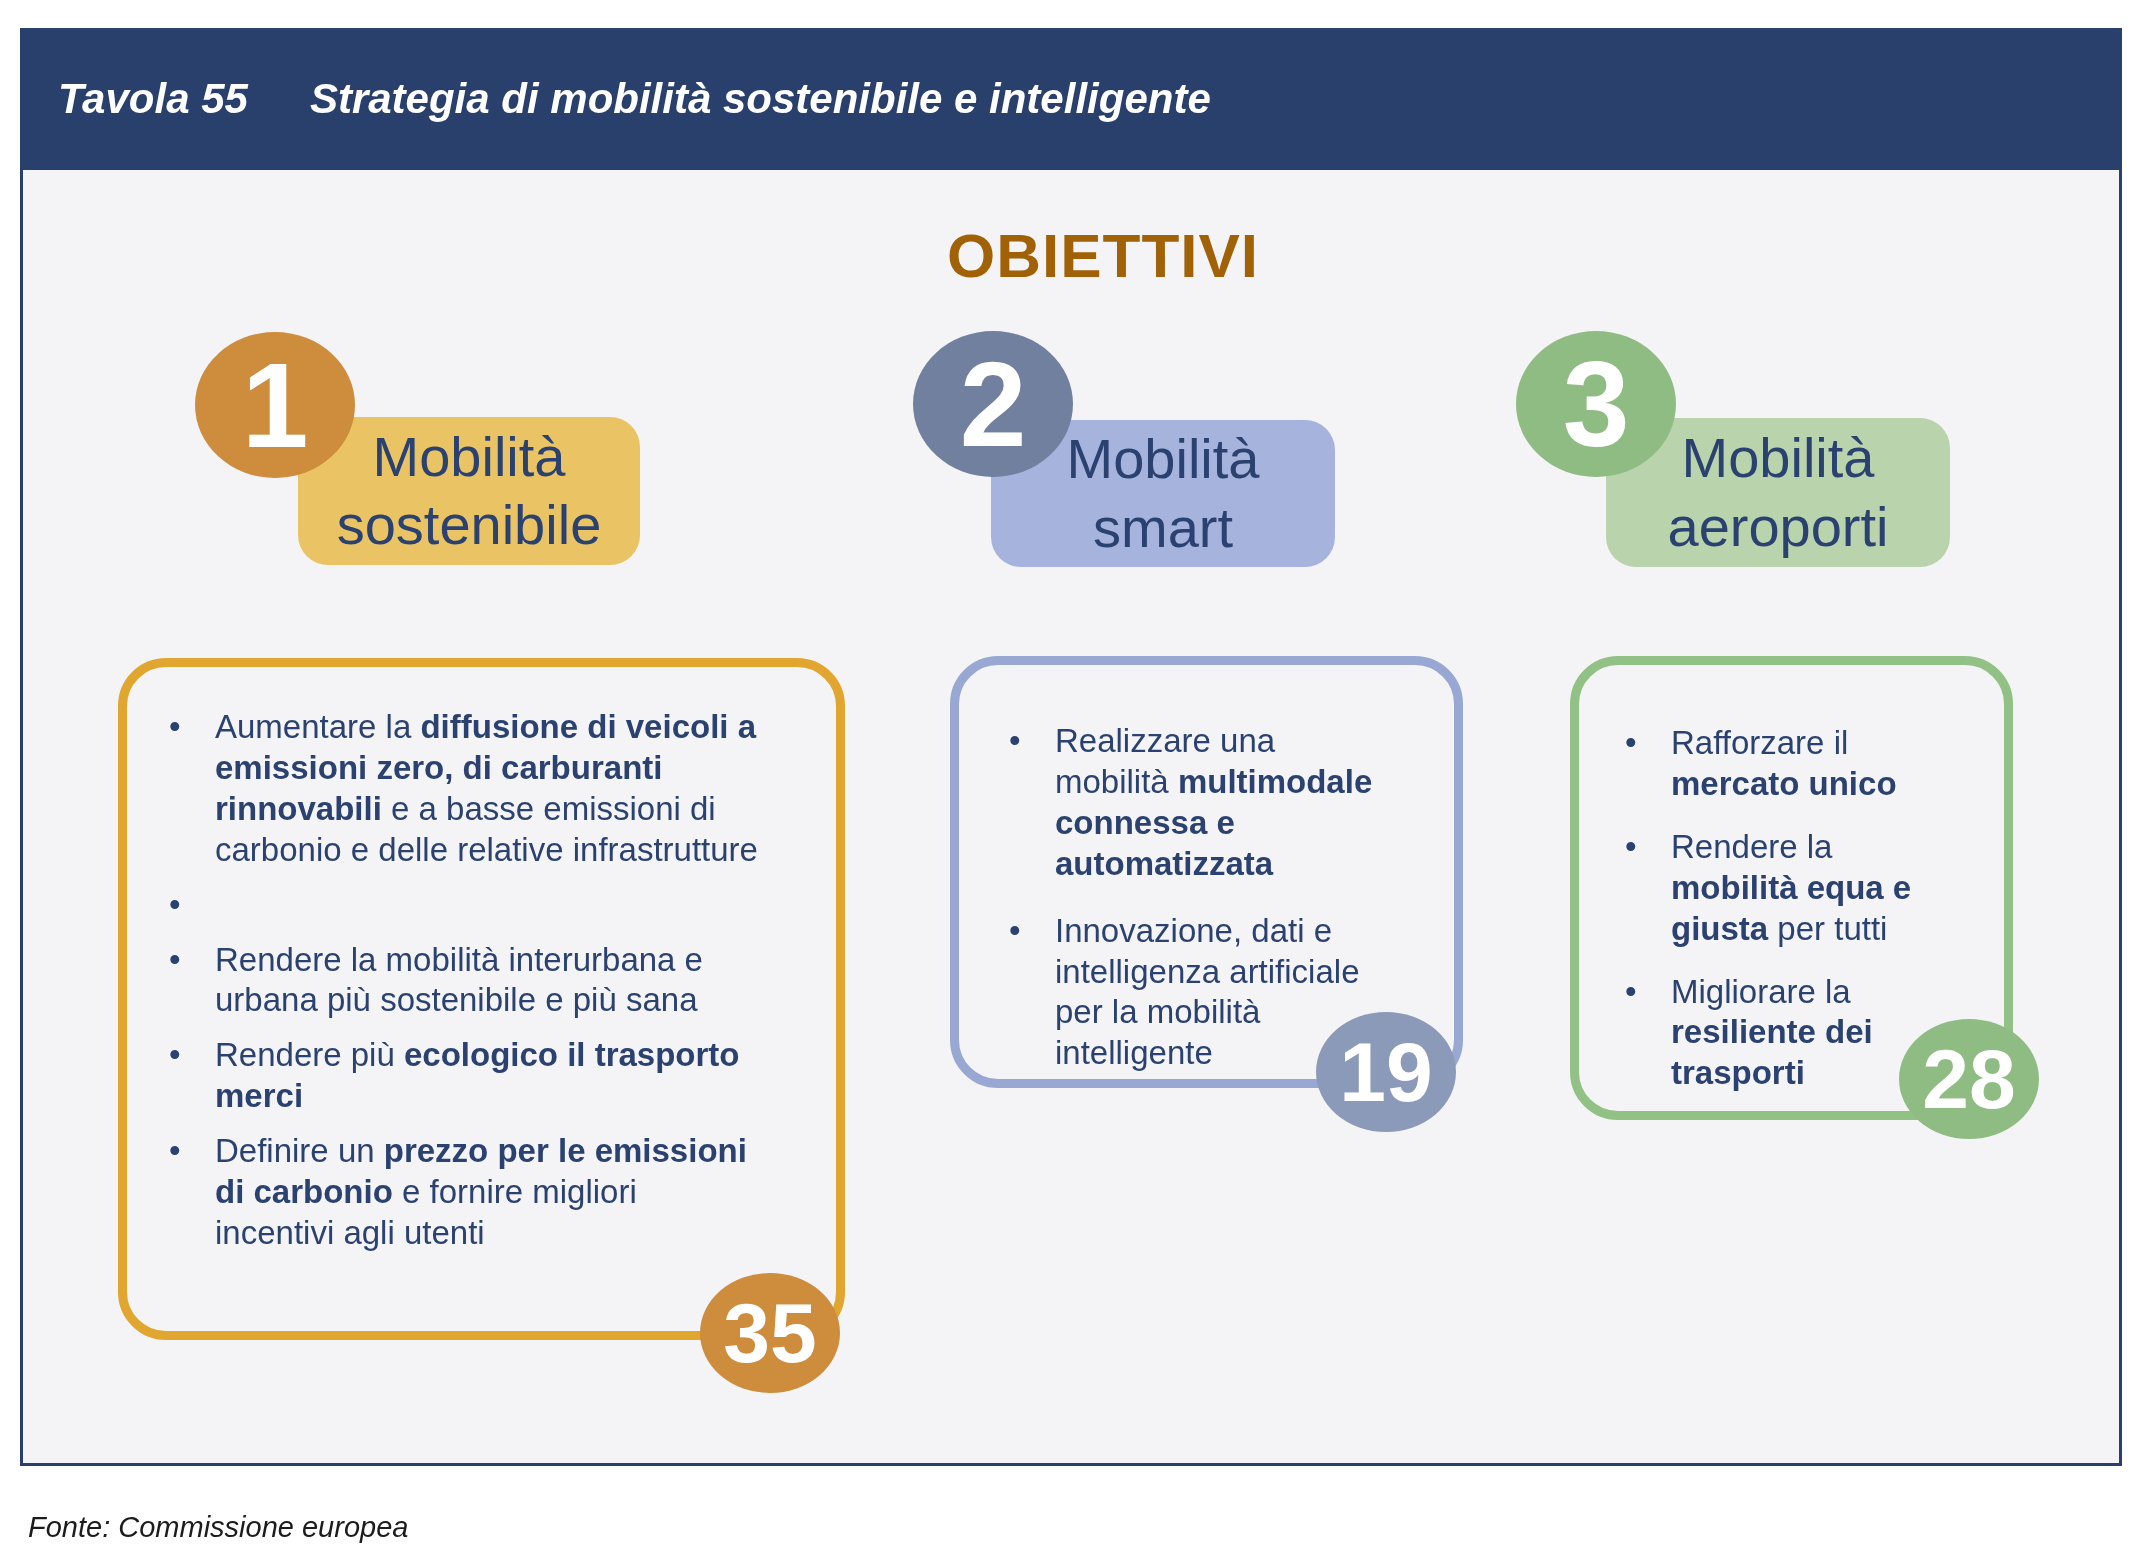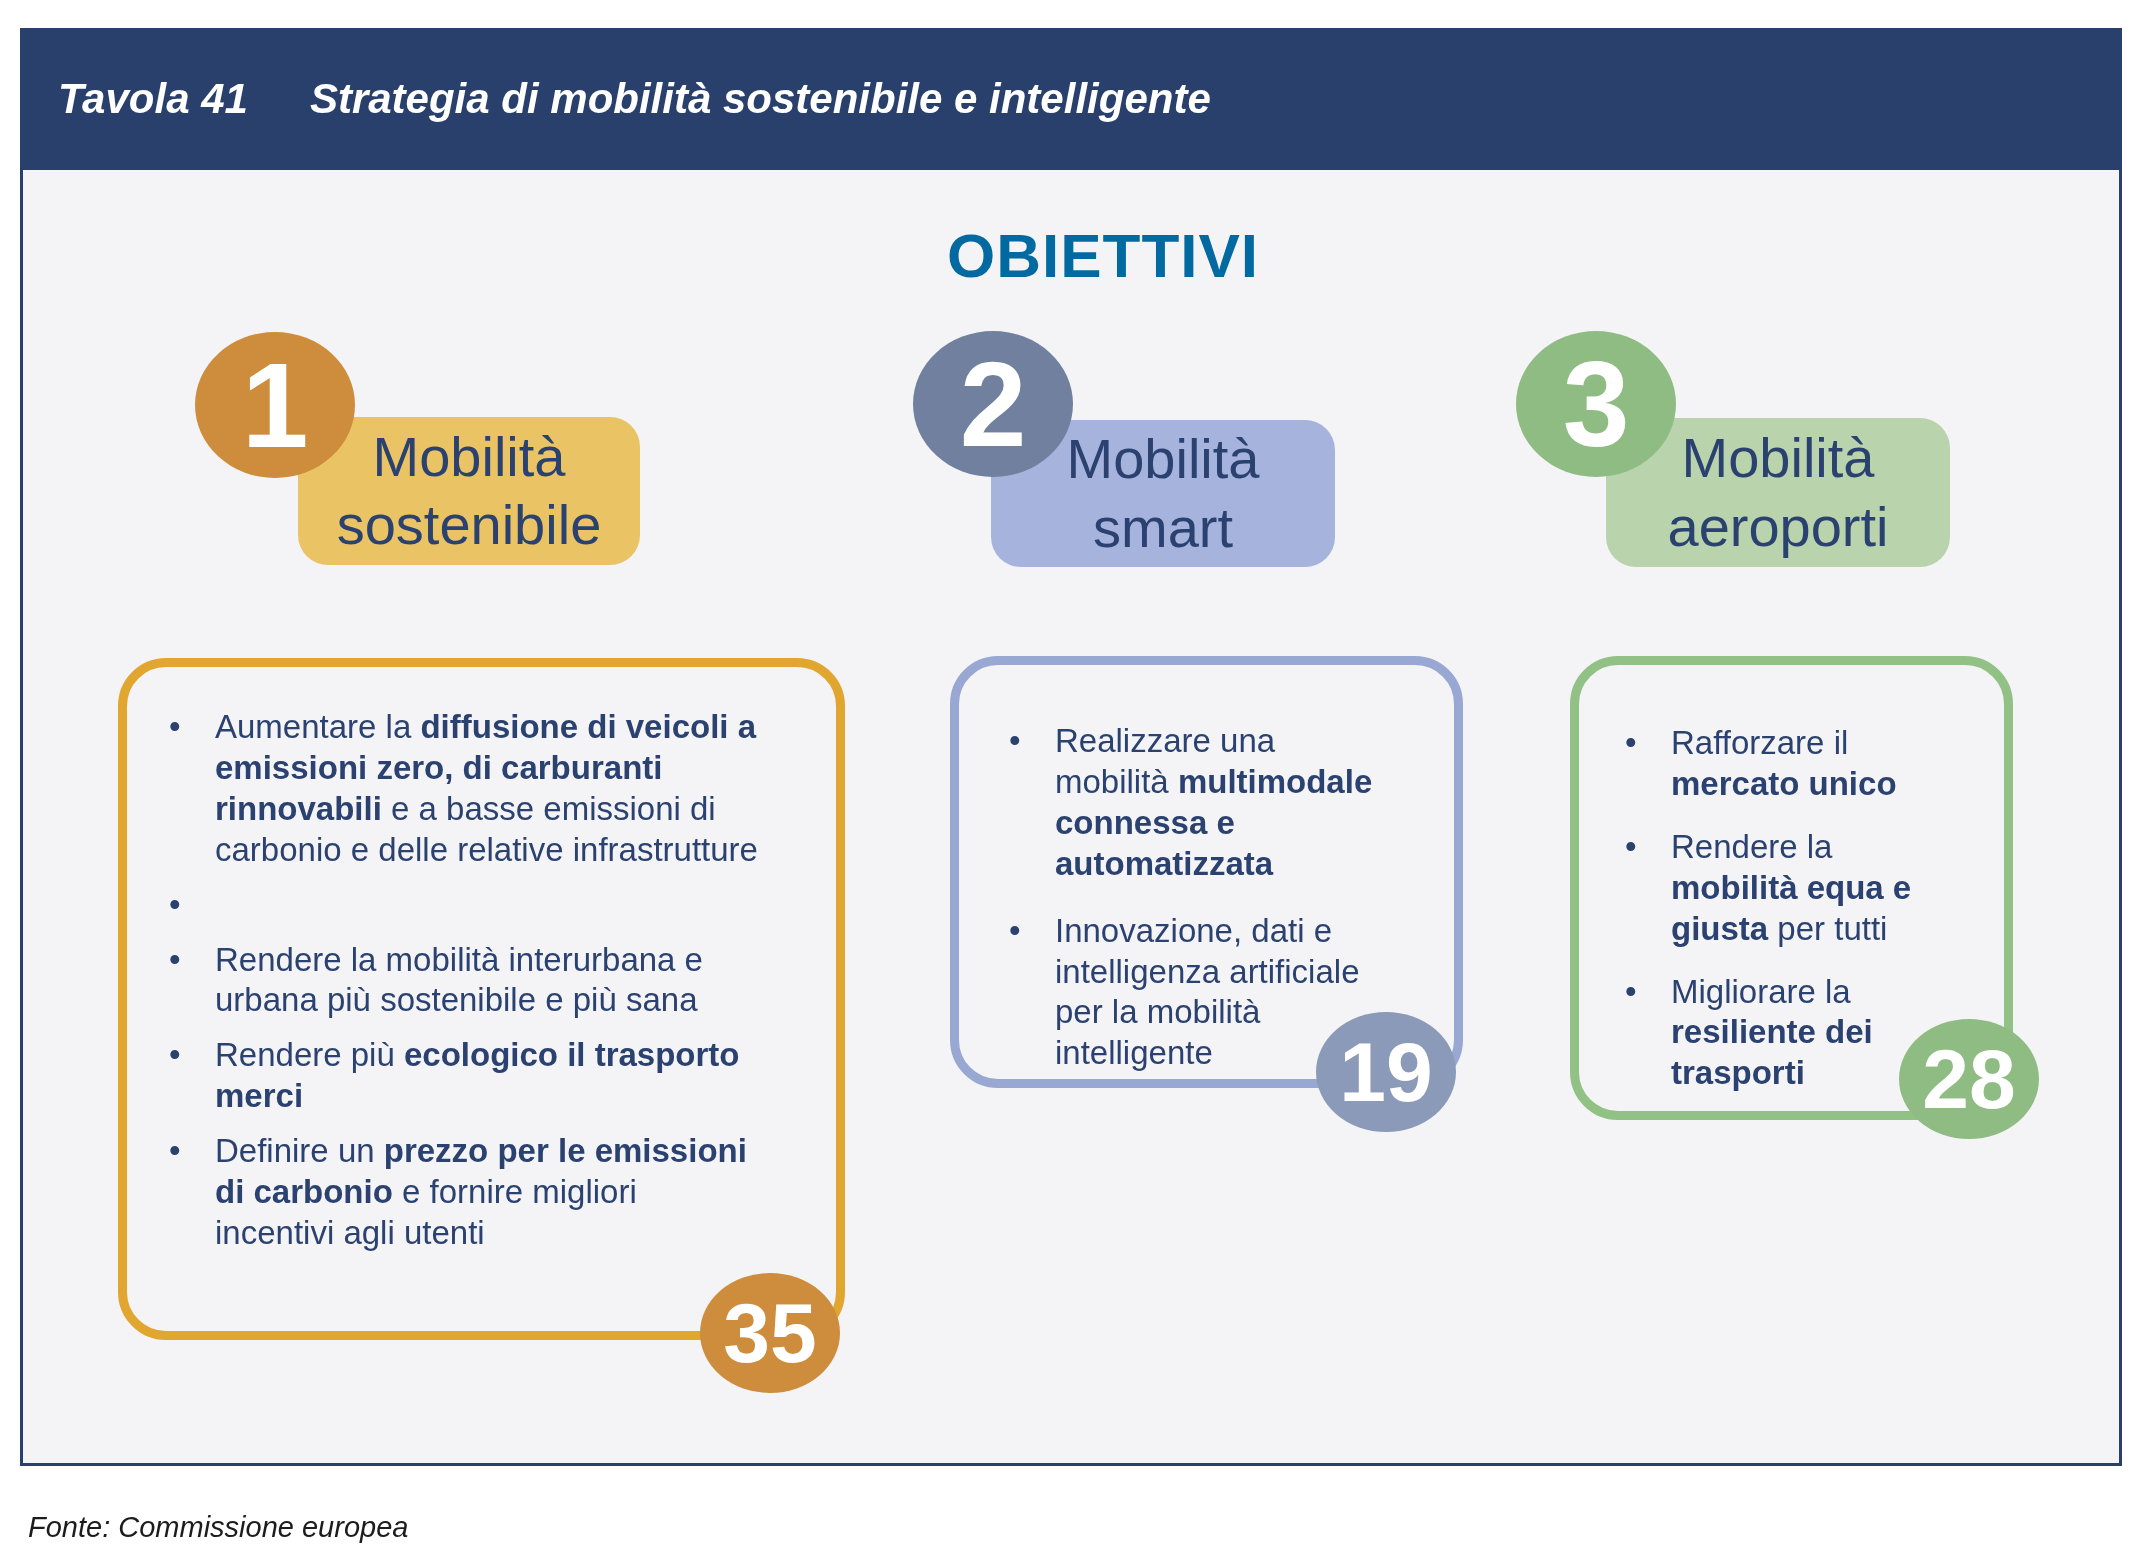--- a/index.html
+++ b/index.html
@@ -23,21 +23,21 @@
   
   .content{
     position:absolute;left:20px;top:170px;width:2102px;height:1296px;
     background:#F4F4F6;box-sizing:border-box;
     border-left:3px solid var(--navy,#2A406C);
     border-right:3px solid var(--navy,#2A406C);
     border-bottom:3px solid var(--navy,#2A406C);
   }
   .main-title{
     position:absolute;top:50px;left:calc(50% + 32px);transform:translateX(-50%);
-    margin:0;font-size:62px;font-weight:bold;color:#0369a1;letter-spacing:1px;
+    margin:0;font-size:62px;font-weight:bold;color:#a16207;letter-spacing:1px;
   }
 
   
   .col{position:absolute;}
   .num-circle{
     position:absolute;width:160px;height:146px;border-radius:50%;
     background:var(--circle);display:flex;align-items:center;justify-content:center;
     color:#ffffff;font-weight:bold;font-size:120px;line-height:1;z-index:2;
   }
   .col-label{
@@ -86,21 +86,21 @@
     position:absolute;left:28px;top:1511px;
     font-style:italic;font-size:29px;color:#1c1c1c;
   }
 </style>
 </head>
 <body style="--navy: #2A406C;">
 
 <div class="page">
 
   <header class="header-bar">
-    <span class="fig-tag">Tavola 41</span>
+    <span class="fig-tag">Tavola 55</span>
     <span class="fig-title">Strategia di mobilità sostenibile e intelligente</span>
   </header>
 
   <main class="content" style="background: rgb(244, 244, 246);">
     <h1 class="main-title">OBIETTIVI</h1>
 
     <section class="col col1" style="--circle: #CE8C3D; --label-bg: #EAC464; --border: #E1A62F; --badge: #CE8C3D;">
       <div class="num-circle">
         <span>1</span>
       </div>

